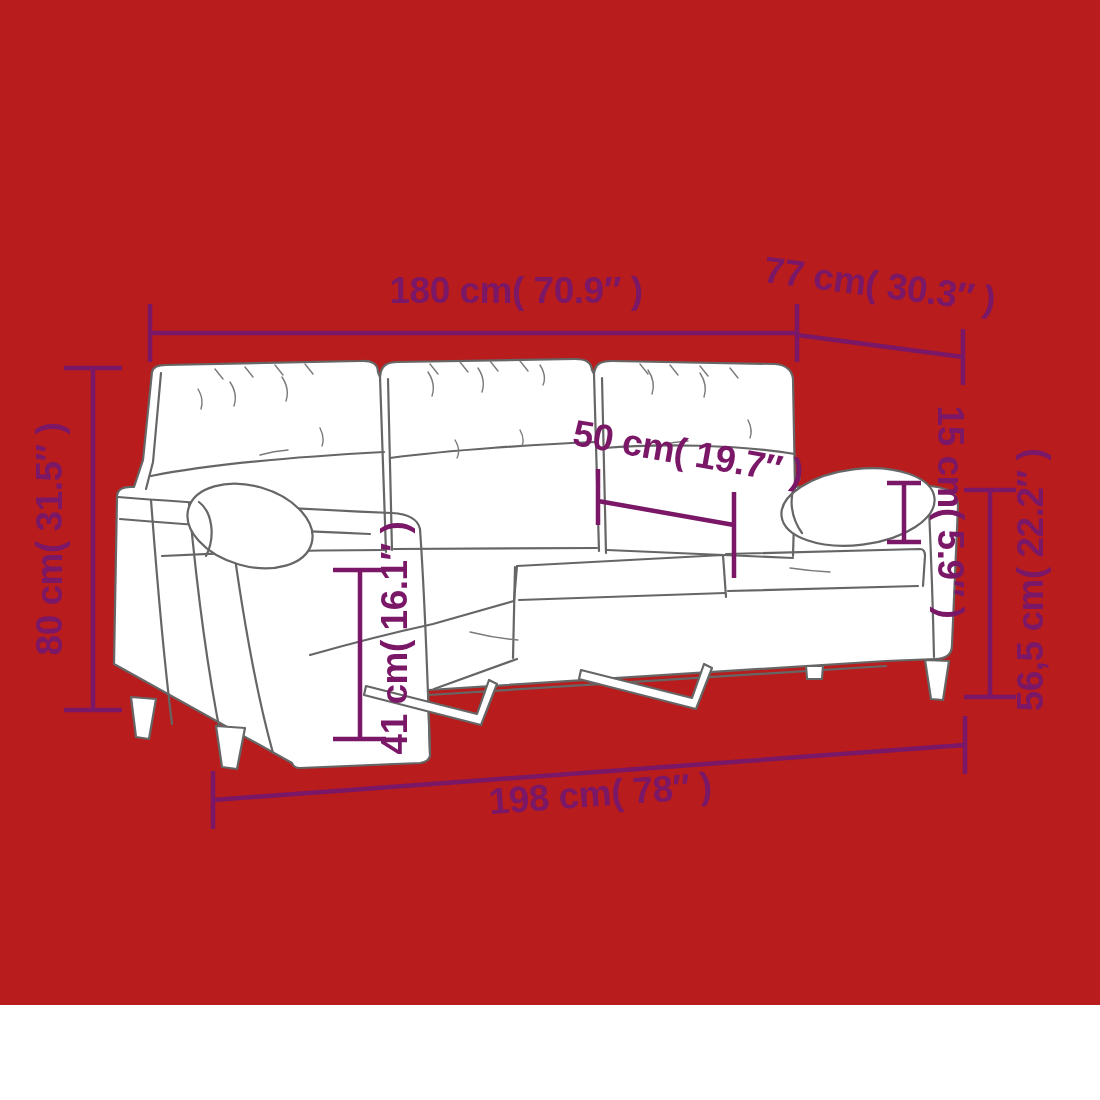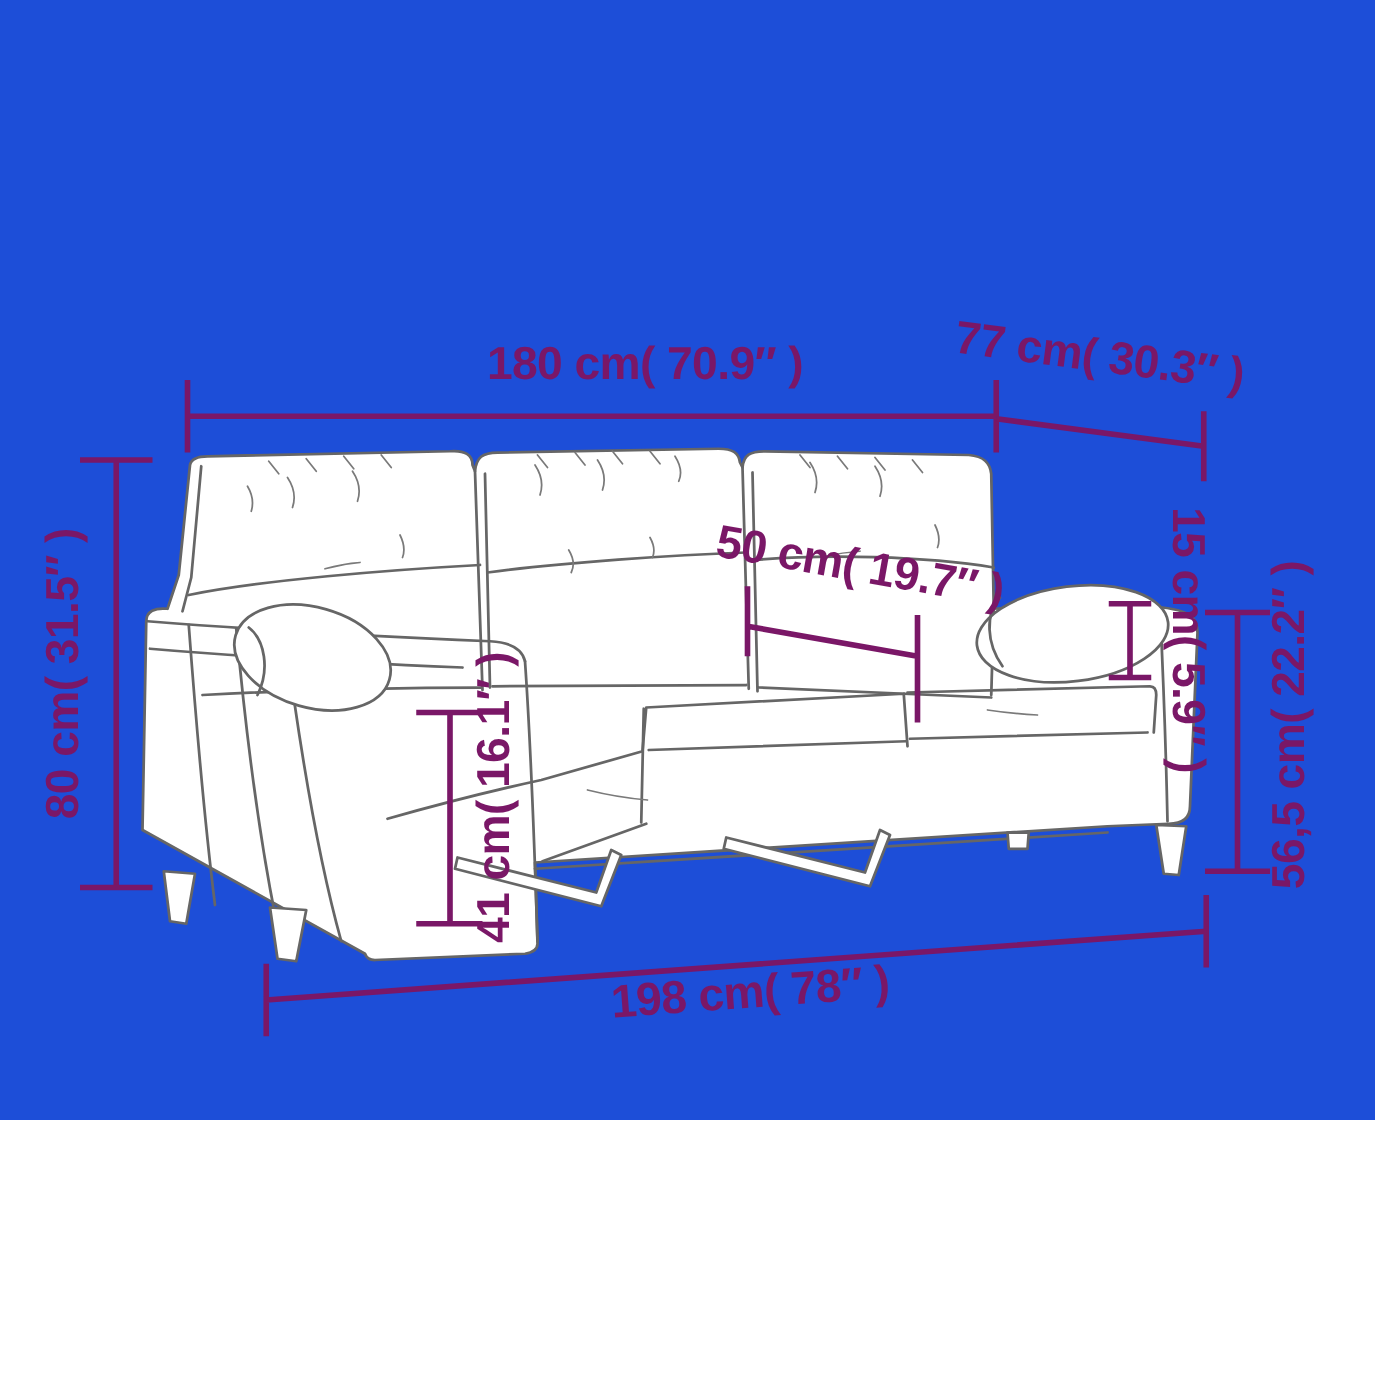--- a/index.html
+++ b/index.html
@@ -1,16 +1,16 @@
 <!DOCTYPE html>
 <html><head>
 <meta charset="utf-8">
 <style>
   html,body{margin:0;padding:0;background:#ffffff;}
-  .stage{width:1100px;height:896px;background:#1d4ed8;overflow:hidden;}
+  .stage{width:1100px;height:1005px;background:#b91c1c;overflow:hidden;}
   svg{display:block;}
   .sketch{stroke:#666666;fill:none;stroke-width:2.2;stroke-linecap:round;stroke-linejoin:round;}
   .sketch-fill{stroke:#666666;fill:#ffffff;stroke-width:2.2;stroke-linecap:round;stroke-linejoin:round;}
   .wrinkle{stroke:#7a7a7a;fill:none;stroke-width:1.4;stroke-linecap:round;}
   .dim{stroke:#7a1767;fill:none;stroke-width:4.5;stroke-linecap:butt;}
   .dim-label{font-family:"Liberation Sans", sans-serif;font-weight:bold;font-size:37px;fill:#7a1767;letter-spacing:-0.5px;}
 </style>
 </head>
 <body>
 

